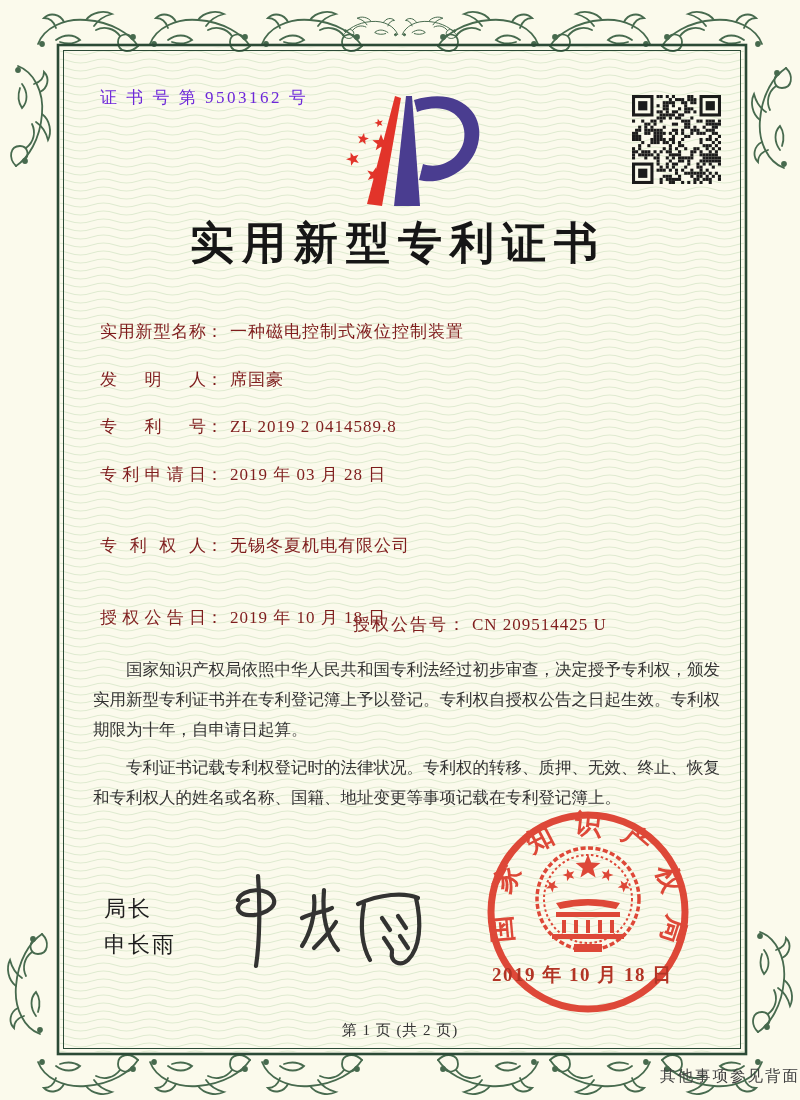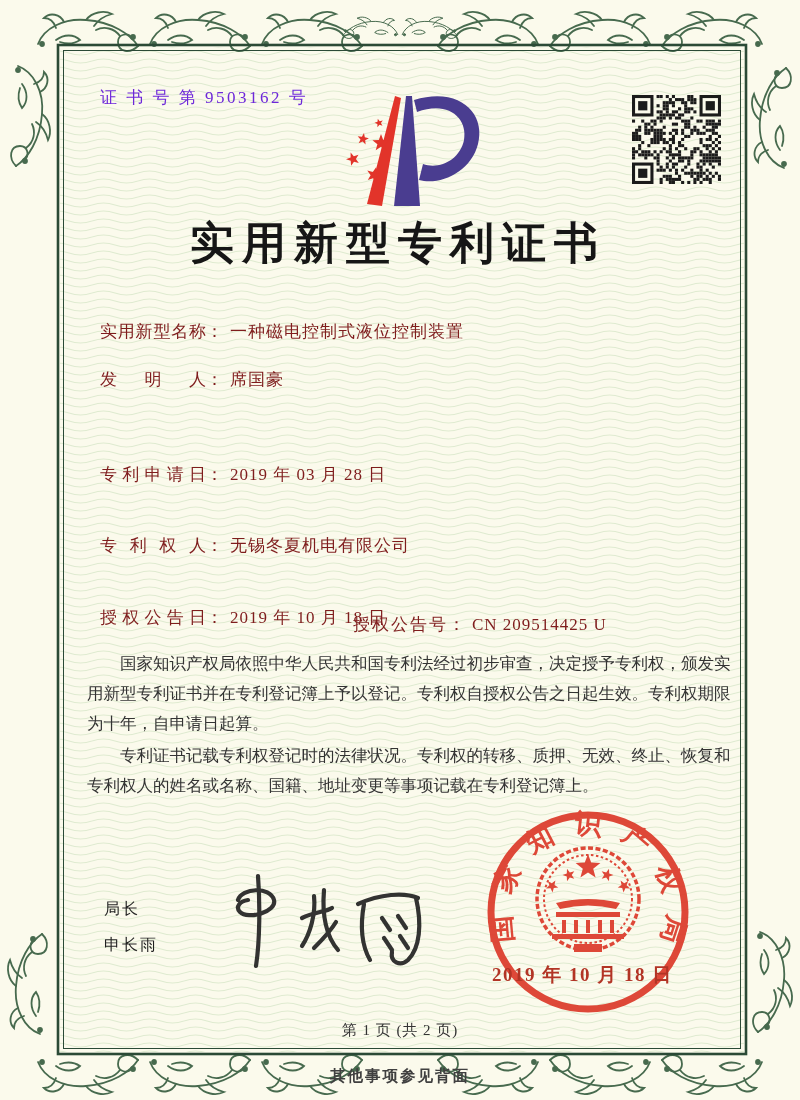--- a/index.html
+++ b/index.html
@@ -9,25 +9,25 @@
   .abs{position:absolute;}
   .cert-no{top:86px;left:100px;font-size:17px;letter-spacing:2.5px;color:#6d28d9;}
   .title{top:214px;left:0;right:4px;text-align:center;font-size:44px;letter-spacing:8px;
          font-weight:600;color:#161616;}
   .frow{position:absolute;left:100px;font-size:17px;color:#7f1d1d;white-space:nowrap;}
   .flabel{display:inline-block;width:106px;text-align:justify;text-align-last:justify;}
   .fvalue{margin-left:7px;letter-spacing:1px;}
   .pair2{position:absolute;left:253px;top:0;white-space:nowrap;}
   .pair2 .flabel{width:auto;letter-spacing:2px;margin-top:7px;}
   .paras{top:647px;left:85px;width:652px;font-size:16.5px;line-height:1.82;color:#333;}
-  .paras p{margin:2px;text-indent:2em;}
-  .director{top:891px;left:104px;font-size:16px;line-height:36px;color:#1f1f1f;letter-spacing:2px;}
+  .paras p{margin:8px;text-indent:2em;}
+  .director{top:891px;left:104px;font-size:22px;line-height:36px;color:#1f1f1f;letter-spacing:2px;}
   .seal-date{top:962px;left:492px;font-size:19px;color:#b23425;letter-spacing:1.5px;font-weight:600;}
   .page-info{top:1021px;left:0;right:0;text-align:center;font-size:15px;color:#333;letter-spacing:1px;}
-  .back-note{top:1066px;left:0;right:0;text-align:center;font-size:15.5px;color:#404040;letter-spacing:2px;font-weight:bold;}
+  .back-note{top:1066px;left:0;right:0;text-align:right;font-size:15.5px;color:#404040;letter-spacing:2px;}
 </style>
 </head>
 <body>
 
 <div class="page">
 
   <svg class="art" viewBox="0 0 800 1100" xmlns="http://www.w3.org/2000/svg">
     <defs>
       <pattern id="guil" width="46" height="8" patternUnits="userSpaceOnUse">
         <path d="M0,5 Q11.5,1 23,5 T46,5" fill="none" stroke="#dce9cd" stroke-width="1.1"></path>
@@ -455,20 +455,23 @@
   <div class="abs cert-no">证 书 号 第 9503162 号</div>
 
   <div class="abs title">实用新型专利证书</div>
 
   <div class="frow" style="top:320px">
     <span class="flabel">实用新型名称</span><span>：</span><span class="fvalue">一种磁电控制式液位控制装置</span>
   </div>
   <div class="frow" style="top:368px">
     <span class="flabel">发明人</span><span>：</span><span class="fvalue">席国豪</span>
   </div>
+  <div class="frow" style="top:415px">
+    <span class="flabel">专利号</span><span>：</span><span class="fvalue">ZL 2019 2 0414589.8</span>
+  </div>
   <div class="frow" style="top:463px">
     <span class="flabel">专利申请日</span><span>：</span><span class="fvalue">2019 年 03 月 28 日</span>
   </div>
   <div class="frow" style="top:534px">
     <span class="flabel">专利权人</span><span>：</span><span class="fvalue">无锡冬夏机电有限公司</span>
   </div>
   <div class="frow" style="top:606px">
     <span class="flabel">授权公告日</span><span>：</span><span class="fvalue">2019 年 10 月 18 日</span>
     <span class="pair2">
       <span class="flabel">授权公告号</span><span>：</span><span class="fvalue">CN 209514425 U</span>

